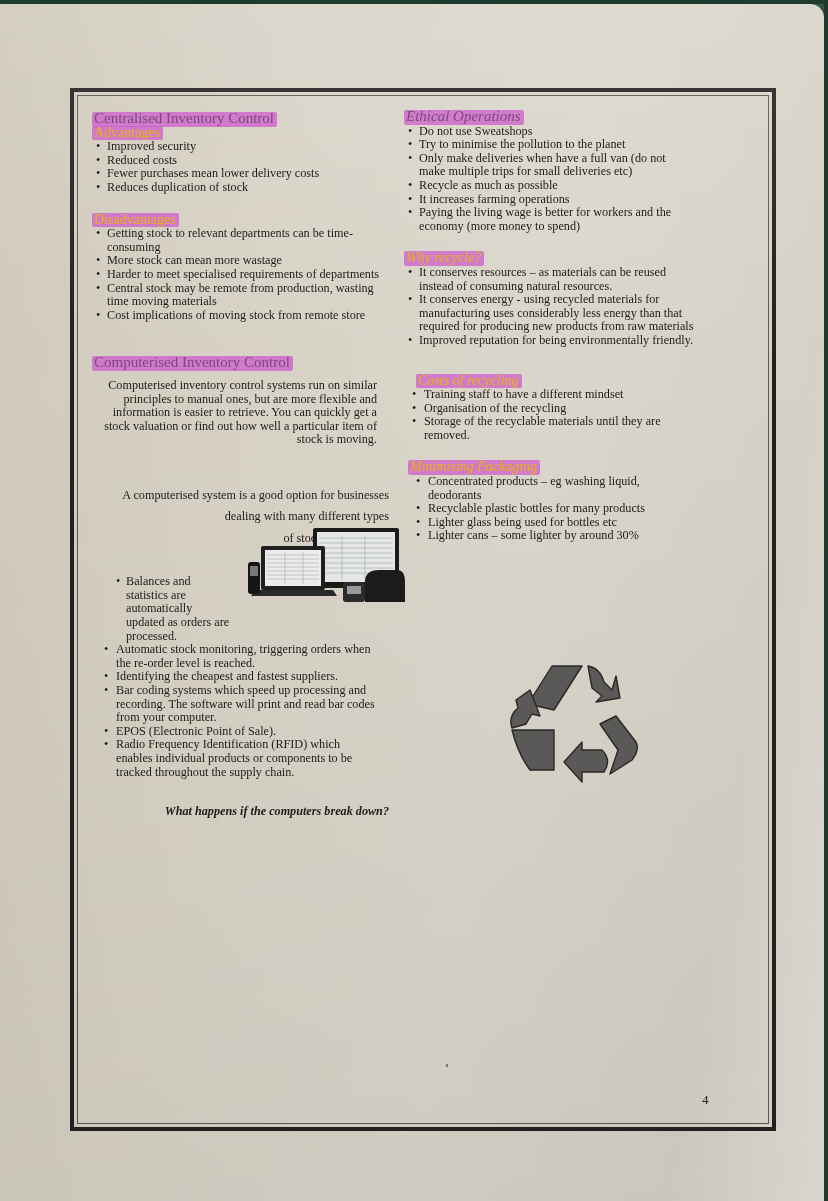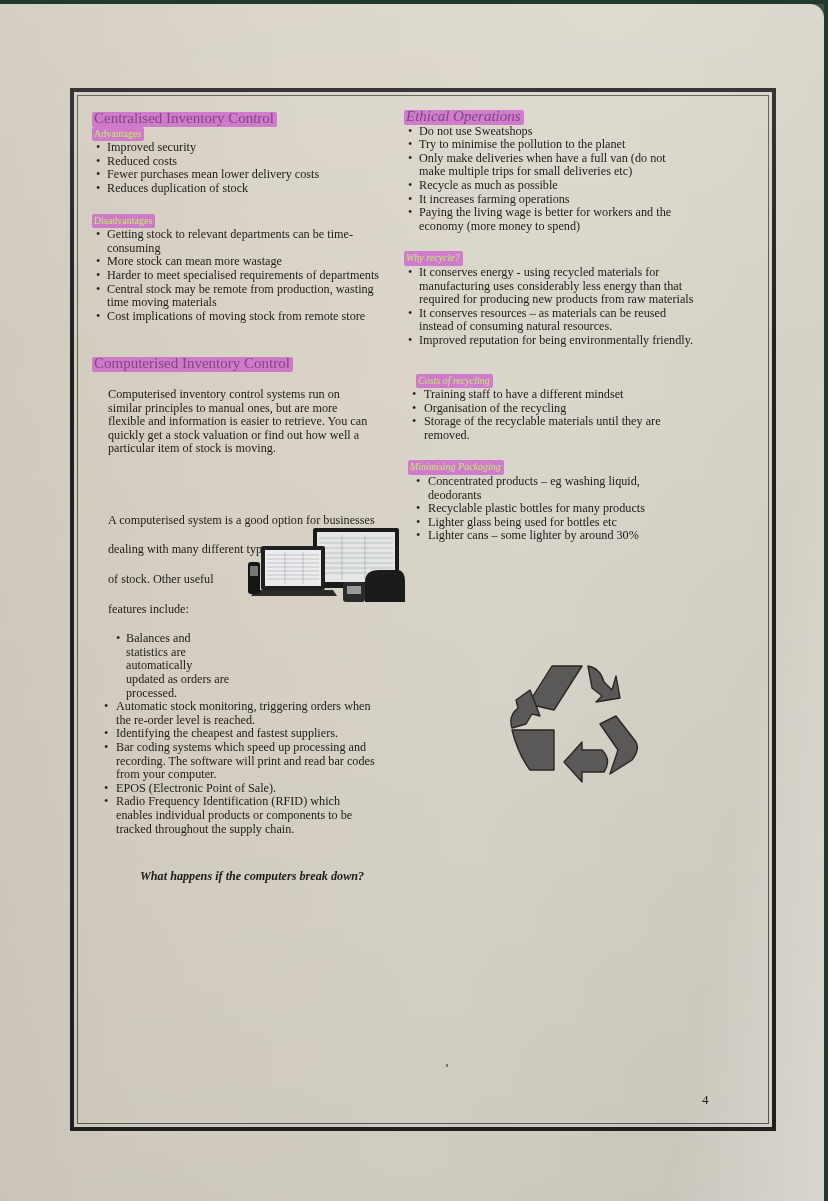--- a/index.html
+++ b/index.html
@@ -29,30 +29,30 @@
     .col { position: absolute; font-size: 12.2px; line-height: 13.6px; }
     .col-left { left: 92px; top: 112px; width: 305px; }
     .col-right { left: 404px; top: 110px; width: 290px; }
     .hl {
       background: rgba(206, 92, 206, 0.75);
       padding: 0 3px 1px 2px;
       border-radius: 2px;
       display: inline-block;
     }
     .hl-title { color: #7a4a7a; font-size: 15px; }
-    .hl-sub { color: #bef264; font-size: 10px; }
+    .hl-sub { color: #eab308; font-size: 14px; }
     .italic { font-style: italic; }
     ul { list-style: none; margin: 0; padding: 0; }
     ul li { position: relative; padding-left: 15px; }
     ul li::before { content: "•"; position: absolute; left: 4px; top: 0; }
     ul.indent li { padding-left: 24px; }
     ul.indent li::before { left: 12px; }
     ul.indent2 li { padding-left: 34px; }
     ul.indent2 li::before { left: 24px; }
-    p { margin: 16px; }
+    p { margin: 8px; text-align: right; }
     .gap-m { height: 18px; }
     .gap-l { height: 26px; }
     .device-img {
       position: absolute; left: 247px; top: 526px; width: 160px; height: 82px;
     }
     .recycle-img { position: absolute; left: 508px; top: 660px; width: 130px; height: 124px; }
     .page-number { position: absolute; left: 702px; top: 1092px; font-size: 13px; }
     .closing-question { font-weight: bold; font-style: italic; padding-left: 32px; }
     .small-mark { position: absolute; left: 446px; top: 1064px; width: 2px; height: 3px; background: #777; }
   </style>
@@ -156,22 +156,22 @@
     <li>Do not use Sweatshops</li>
     <li>Try to minimise the pollution to the planet</li>
     <li>Only make deliveries when have a full van (do not make multiple trips for small deliveries etc)</li>
     <li>Recycle as much as possible</li>
     <li>It increases farming operations</li>
     <li>Paying the living wage is better for workers and the economy (more money to spend)</li>
   </ul>
   <div class="gap-m"></div>
   <span class="hl hl-sub italic">Why recycle?</span>
   <ul>
+    <li>It conserves resources – as materials can be reused instead of consuming natural resources.</li>
     <li>It conserves energy - using recycled materials for manufacturing uses considerably less energy than that required for producing new products from raw materials</li>
-    <li>It conserves resources – as materials can be reused instead of consuming natural resources.</li>
     <li>Improved reputation for being environmentally friendly.</li>
   </ul>
   <div class="gap-l"></div>
   <span class="hl hl-sub italic" style="margin-left:12px;">Costs of recycling</span>
   <ul class="indent" style="margin-left:-4px;">
     <li>Training staff to have a different mindset</li>
     <li>Organisation of the recycling</li>
     <li>Storage of the recyclable materials until they are removed.</li>
   </ul>
   <div class="gap-m"></div>

